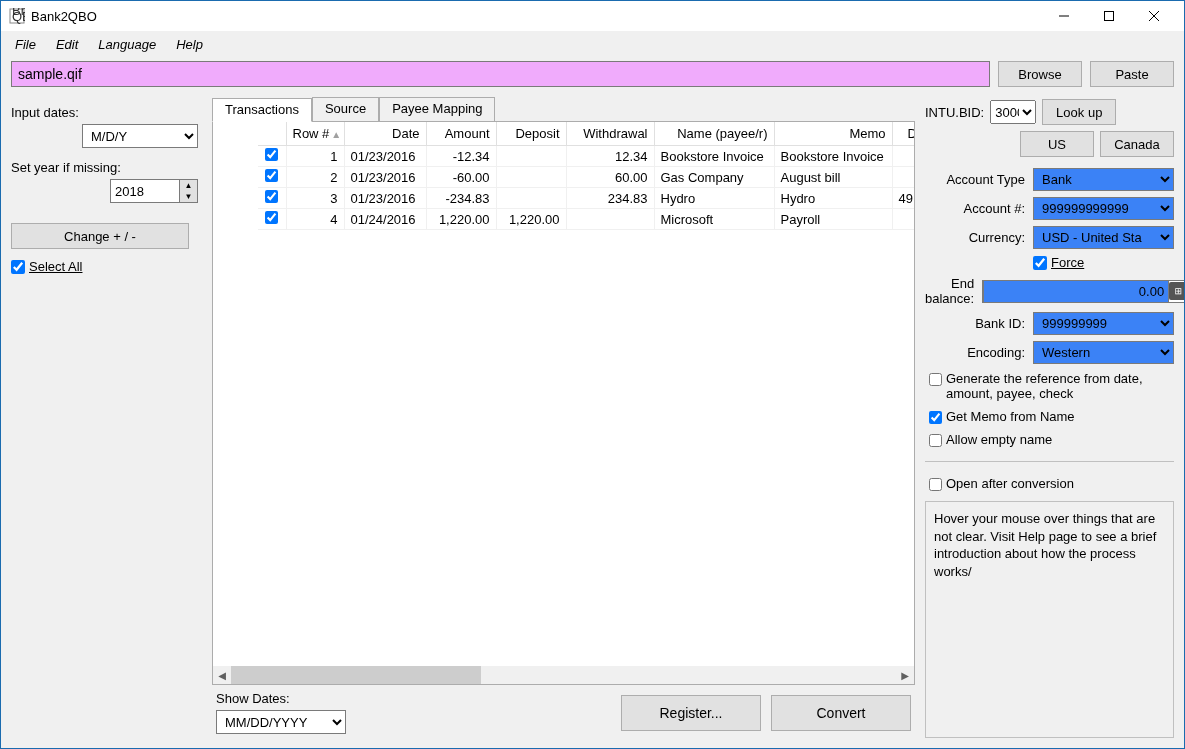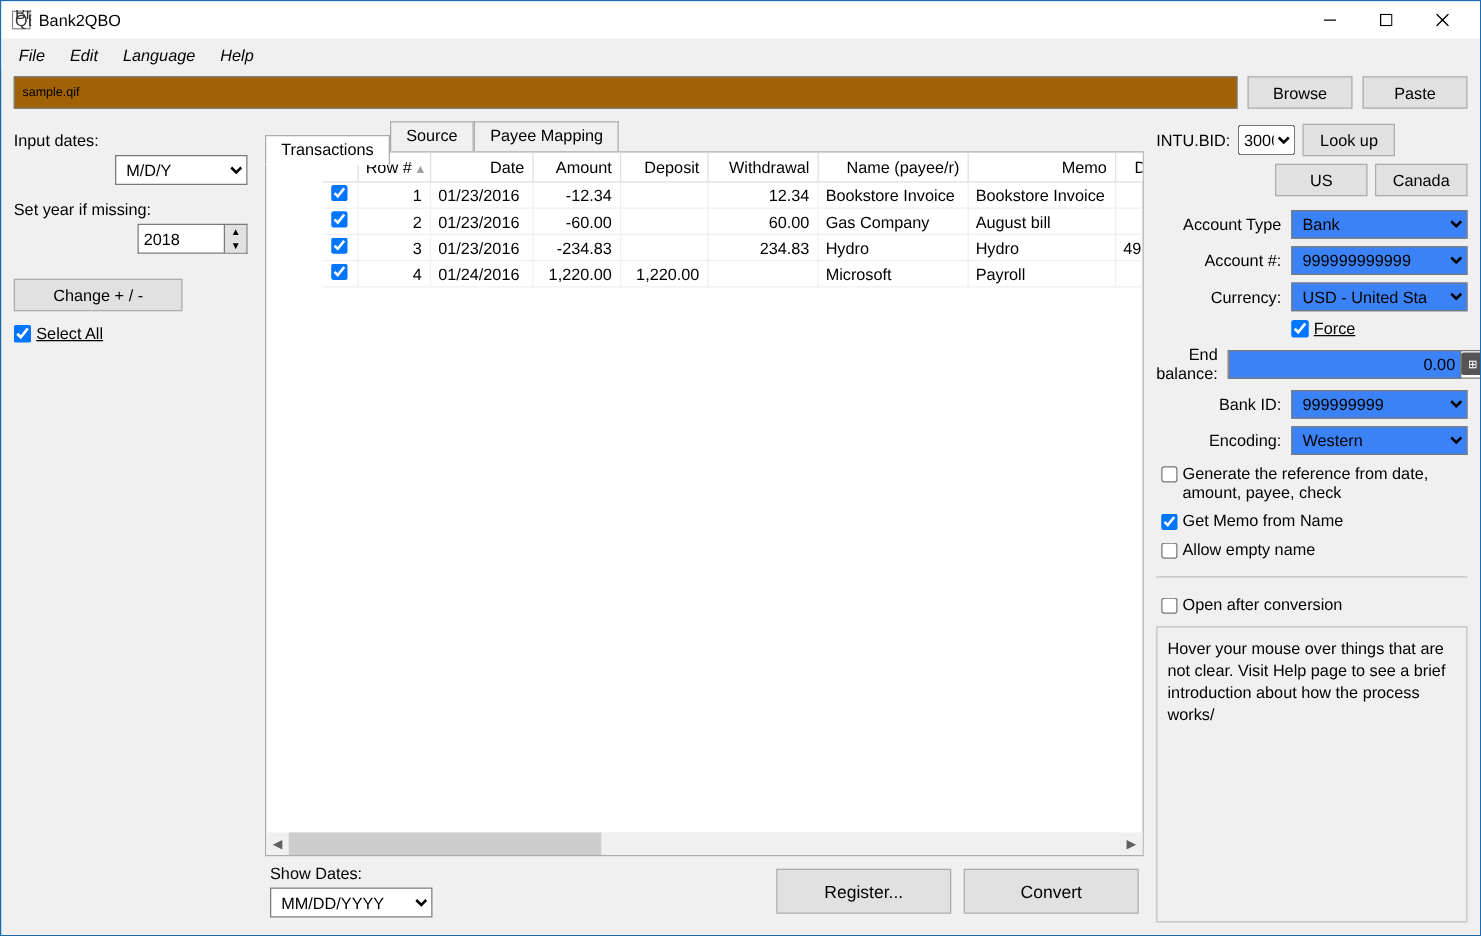--- a/index.html
+++ b/index.html
@@ -4,38 +4,38 @@
 <style>
 * { box-sizing: border-box; margin: 0; padding: 0; font-family: "Segoe UI", Tahoma, sans-serif; font-size: 13px; }
 body { background: #f0f0f0; width: 1185px; height: 749px; border: 1px solid #1a6baf; overflow: hidden; }
 .titlebar { height: 30px; background: #fff; display: flex; align-items: center; padding: 0 8px; }
 .titlebar .icon { width: 16px; height: 16px; margin-right: 6px; }
 .titlebar .title { flex: 1; font-size: 13px; color: #000; }
 .titlebar .winbtn { width: 45px; height: 30px; display: flex; align-items: center; justify-content: center; }
 .menubar { height: 24px; background: #f0f0f0; display: flex; align-items: center; padding: 2px 4px 0; font-style: italic; }
 .menubar .menuitem { padding: 2px 10px; cursor: default; }
 .filerow { display: flex; padding: 6px 10px 6px 10px; gap: 8px; align-items:center;}
-.filerow input[type=text] { flex: 1; height: 26px; padding: 2px 6px; border: 1px solid #7a7a7a; font-size: 10px; background:#a16207;}
+.filerow input[type=text] { flex: 1; height: 26px; padding: 2px 6px; border: 1px solid #7a7a7a; font-size: 14px; background:#f0abfc;}
 .btn { height: 26px; min-width: 84px; background: #e1e1e1; border: 1px solid #adadad; padding: 0 10px; cursor:default;}
 .main { display: flex; height: calc(749px - 30px - 24px - 40px); }
 .leftpanel { width: 207px; padding: 8px 10px; }
 .leftpanel .lbl { font-size: 13px; margin-top:4px; }
 .leftpanel .row { display:flex; justify-content:flex-end; margin:4px 0 12px;}
 select.combo { height: 24px; border:1px solid #7a7a7a; background:#fff; font-size:13px; padding:0 4px;}
 .spinwrap { display:flex; }
 .spinwrap input { width:70px; height:24px; border:1px solid #7a7a7a; padding:0 4px; text-align:left;}
 .spinbtns { display:flex; flex-direction:column; border:1px solid #7a7a7a; border-left:none; width:18px;}
 .spinbtns div { flex:1; display:flex; align-items:center; justify-content:center; font-size:8px; background:#e1e1e1;}
-.leftpanel button.wide { width:135px; height:26px; background:#e1e1e1; border:1px solid #adadad; margin-top:8px;}
+.leftpanel button.wide { width:178px; height:26px; background:#e1e1e1; border:1px solid #adadad; margin-top:8px;}
 .chk { display:flex; align-items:center; gap:4px; margin-top:10px;text-decoration:underline;}
 .chk input { width:14px; height:14px;}
 .center { flex:1; display:flex; flex-direction:column; padding:4px 4px 4px 4px; min-width:0;}
 .tabs { display:flex; height:24px;}
 .tab { padding:3px 12px; border:1px solid #acacac; background:#f0f0f0; border-bottom:none; margin-right:0; font-size:13px;}
-.tab.active { background:#fff; border-bottom:1px solid #fff; position:relative; top:11px;}
+.tab.active { background:#fff; border-bottom:1px solid #fff; position:relative; top:1px;}
 .tabbody { flex:1; border:1px solid #acacac; background:#fff; display:flex; flex-direction:column; min-height:0;}
 .grid { flex:1; overflow:hidden;margin-left:45px;}
 table { border-collapse:collapse; width:100%; table-layout:fixed;}
 th { background:#fff; border-right:1px solid #e0e0e0; border-bottom:1px solid #e0e0e0; text-align:right; font-weight:normal; padding:4px 6px; font-size:13px; white-space:nowrap; overflow:hidden;}
 td { border-right:1px solid #f0f0f0; border-bottom:1px solid #f0f0f0; padding:2px 6px; font-size:13px; white-space:nowrap; overflow:hidden;}
 td.num, th.num { text-align:right; }
 td.chk-cell { text-align:center; }
 .hscroll { height:18px; background:#f0f0f0; display:flex; align-items:center;}
 .hscroll .arrow { width:18px; height:18px; display:flex; align-items:center; justify-content:center; font-size:10px; color:#606060;}
 .hscroll .track { flex:1; height:18px; background:#f0f0f0; position:relative;}
@@ -103,21 +103,21 @@
   <input type="text" value="sample.qif" style="">
   <button class="btn">Browse</button>
   <button class="btn">Paste</button>
 </div>
 
 <div class="main">
 
   <div class="leftpanel">
     <div class="lbl">Input dates:</div>
     <div class="row">
-        <select class="combo" style="width:106px"><option>M/D/Y</option></select>
+        <select class="combo" style="width:116px"><option>M/D/Y</option></select>
       </div>
     <div class="lbl">Set year if missing:</div>
     <div class="row">
       <div class="spinwrap">
         <input type="text" value="2018" style="">
         <div class="spinbtns">
             <div>▲</div>
             <div>▼</div>
           </div>
       </div>

